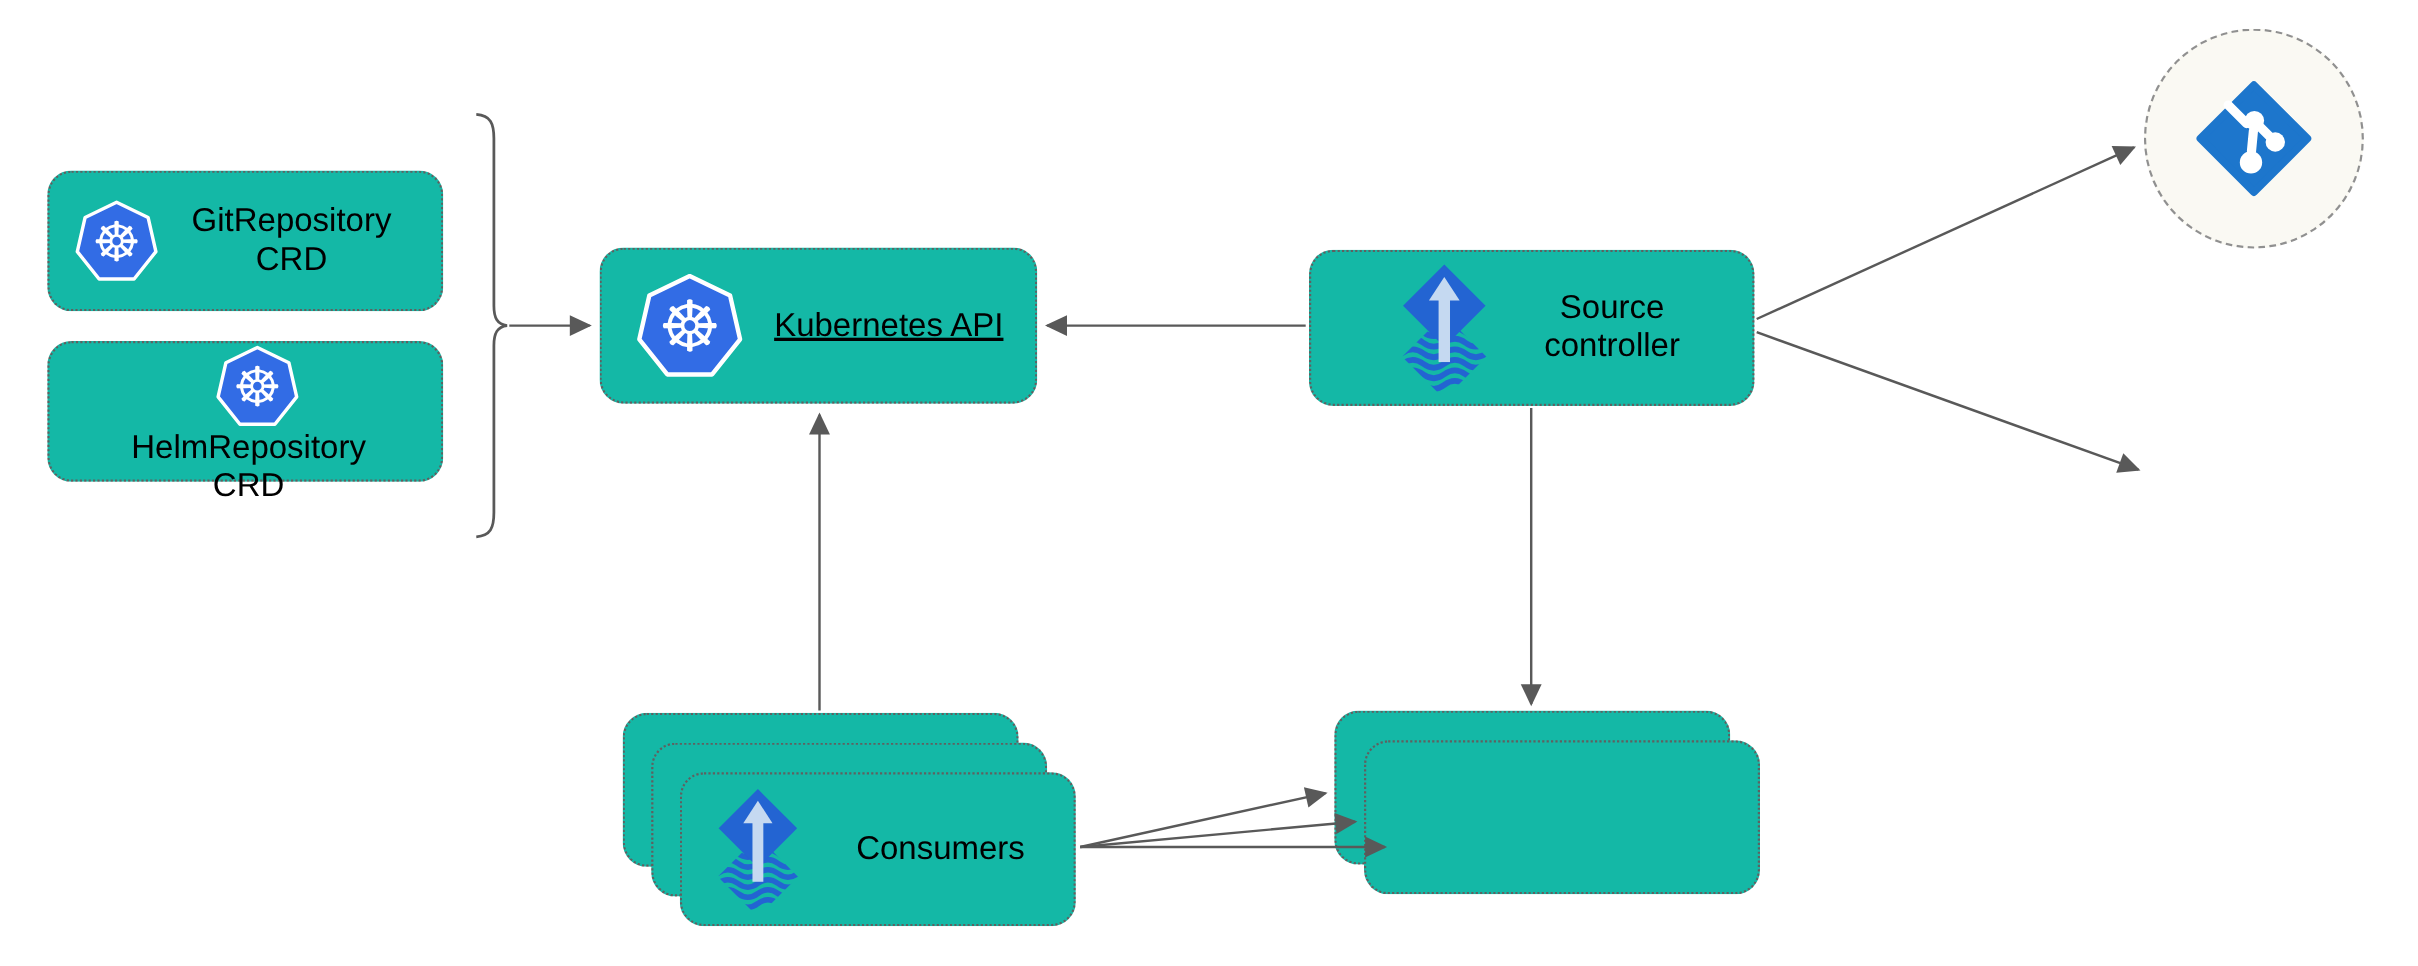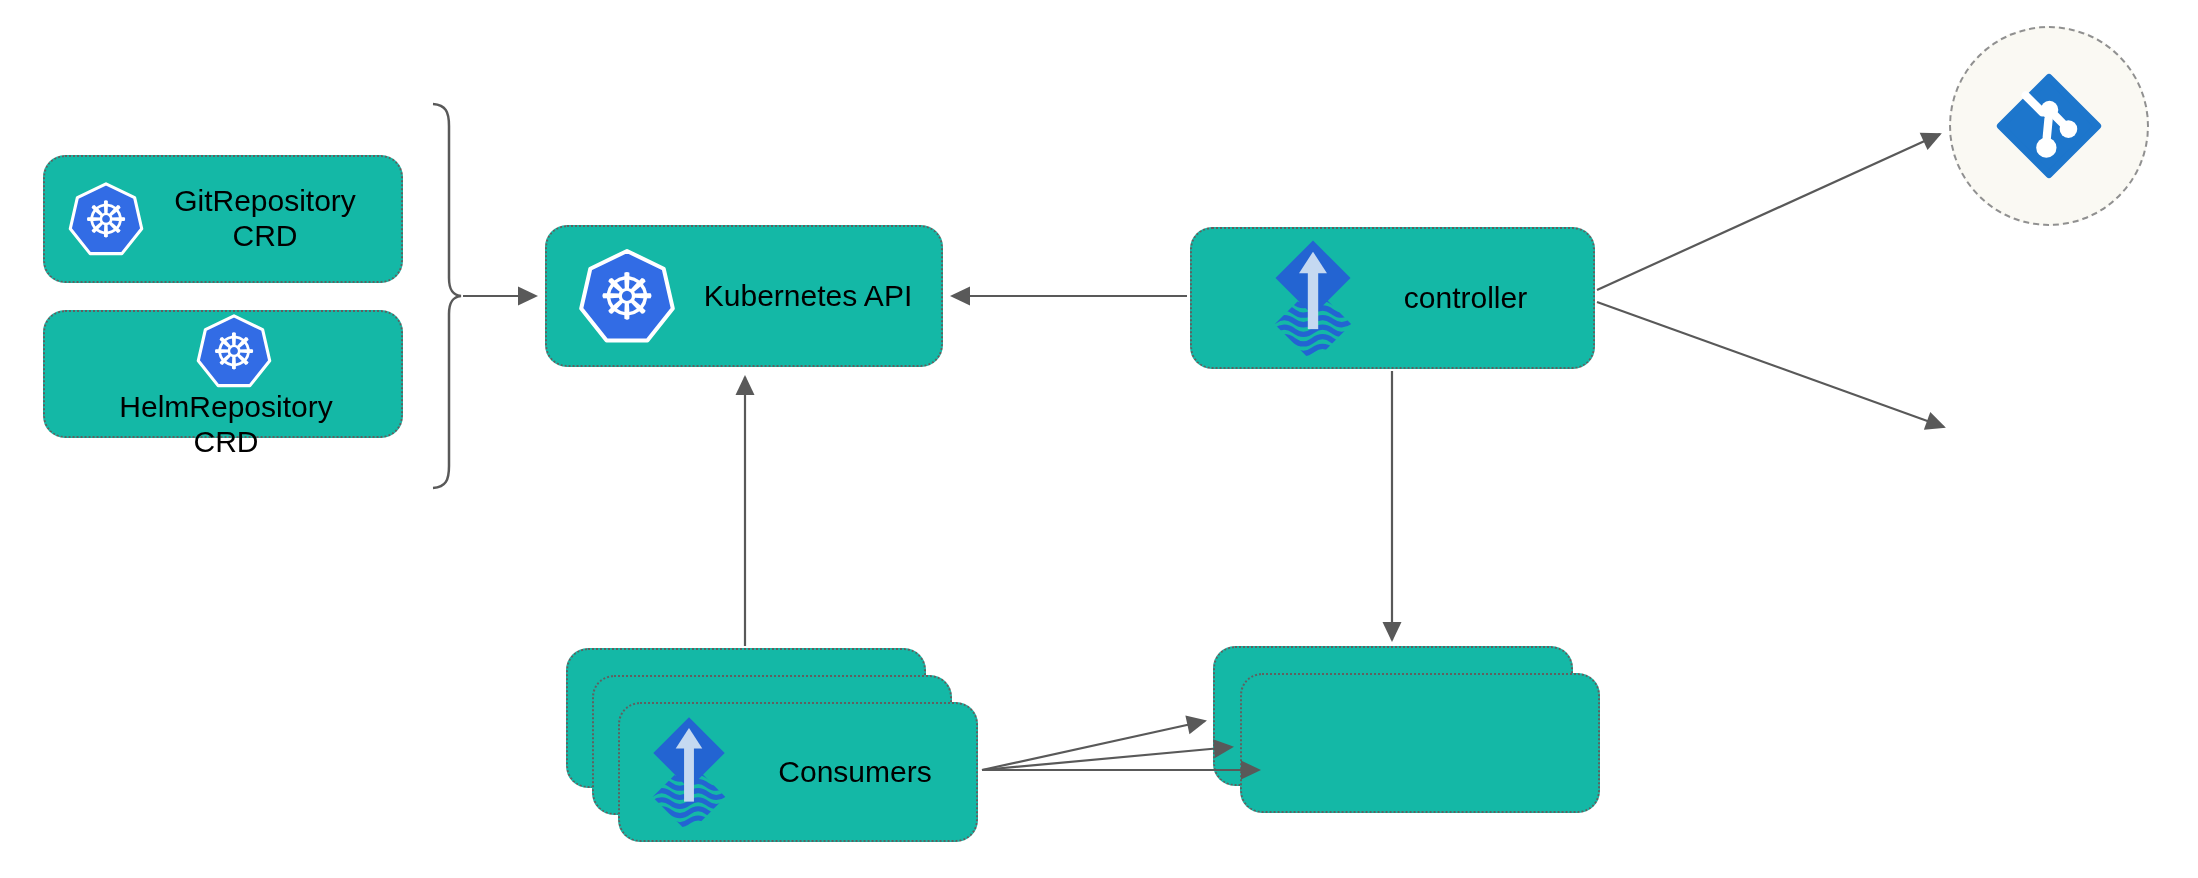--- a/index.html
+++ b/index.html
@@ -93,36 +93,37 @@
       <svg width="78" height="78">
           <use href="#sym-k8s"></use>
         </svg>
     </span>
     <span class="label">
       <div>HelmRepository</div>
       <div>CRD</div>
     </span>
   </div>
 
-  <div class="node" style="left:545px;top:225px;width:398px;height:142px;padding-left:30px;gap:14px;">
+  <div class="node" style="left:545px;top:225px;width:398px;height:142px;padding-left:30px;gap:14px;text-decoration:underline;">
     <span class="icon" style="width:100px;height:100px;">
       <svg width="100" height="100">
           <use href="#sym-k8s"></use>
         </svg>
     </span>
     <span class="label">Kubernetes API</span>
   </div>
 
   <div class="node" style="left:1190px;top:227px;width:405px;height:142px;padding-left:80px;">
     <span class="icon" style="width:82px;height:120px;">
       <svg width="82" height="120" viewBox="0 0 100 146">
           <use href="#sym-flux"></use>
         </svg>
     </span>
     <span class="label">
+      <div>Source</div>
       <div>controller</div>
     </span>
   </div>
 
   <div class="node ghost-back" style="left:566px;top:648px;width:360px;height:140px;"></div>
   <div class="node ghost-mid" style="left:592px;top:675px;width:360px;height:140px;"></div>
   <div class="node" style="left:618px;top:702px;width:360px;height:140px;padding-left:30px;gap:22px;">
     <span class="icon" style="width:78px;height:114px;">
       <svg width="78" height="114" viewBox="0 0 100 146">
           <use href="#sym-flux"></use>

